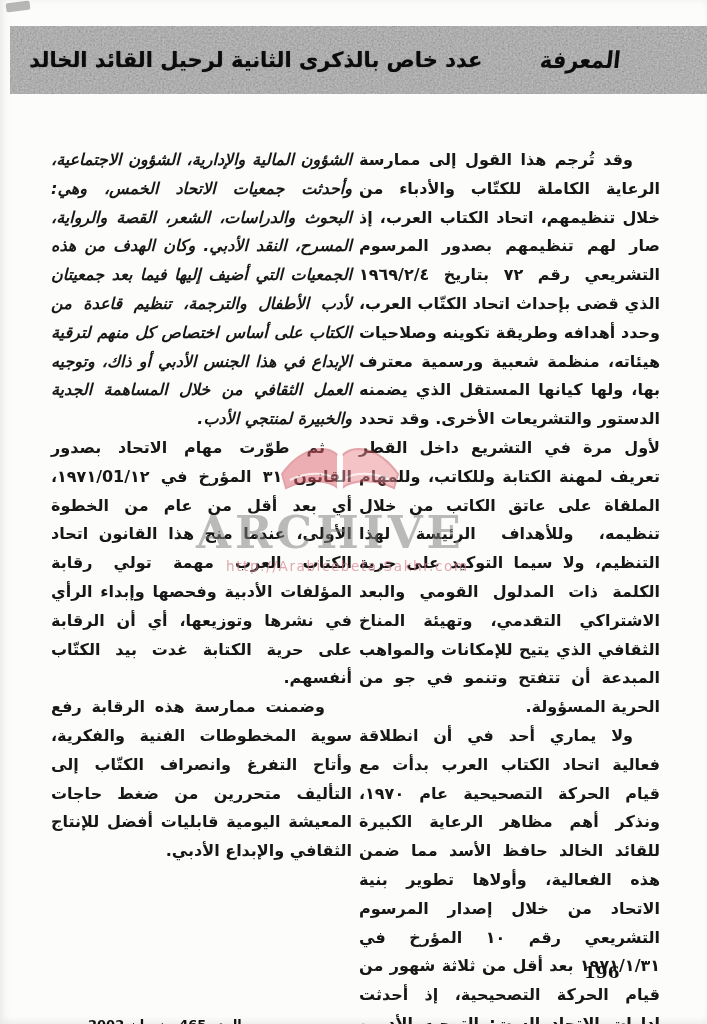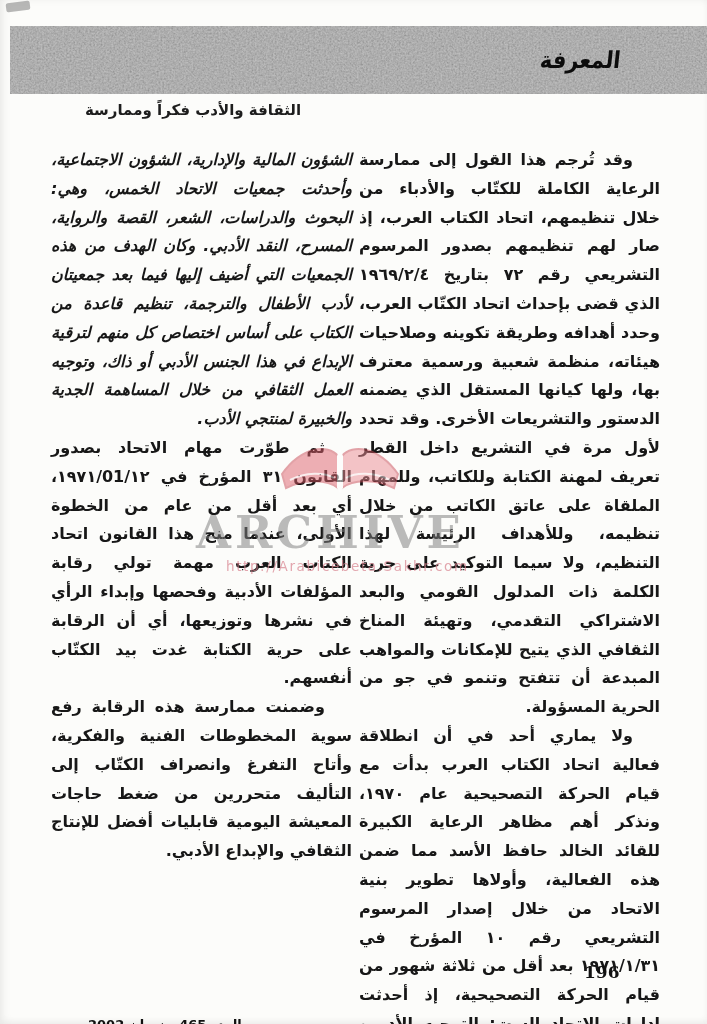--- a/index.html
+++ b/index.html
@@ -84,24 +84,24 @@
         <feColorMatrix type="saturate" values="0"></feColorMatrix>
         <feComponentTransfer>
             <feFuncA type="linear" slope="0" intercept="1"></feFuncA>
           </feComponentTransfer>
       </filter>
       <rect width="697" height="68" fill="#a3a3a3"></rect>
       <rect width="697" height="68" filter="url(#grainF)" opacity="0.45"></rect>
     </svg>
     <div class="banner-content">
       <span class="logo">المعرفة</span>
+      <span class="banner-title">عدد خاص بالذكرى الثانية لرحيل القائد الخالد</span>
     </div>
   </div>
 
-  <div class="section-heading">الثقافة والأدب فكراً وممارسة</div>
 
   <div class="col col-right" dir="rtl">
     <p>وقد تُرجم هذا القول إلى ممارسة الرعاية الكاملة للكتّاب والأدباء من خلال تنظيمهم، اتحاد الكتاب العرب، إذ صار لهم تنظيمهم بصدور المرسوم التشريعي رقم ٧٢ بتاريخ ١٩٦٩/٢/٤ الذي قضى بإحداث اتحاد الكتّاب العرب، وحدد أهدافه وطريقة تكوينه وصلاحيات هيئاته، منظمة شعبية ورسمية معترف بها، ولها كيانها المستقل الذي يضمنه الدستور والتشريعات الأخرى. وقد تحدد لأول مرة في التشريع داخل القطر تعريف لمهنة الكتابة وللكاتب، وللمهام الملقاة على عاتق الكاتب من خلال تنظيمه، وللأهداف الرئيسة لهذا التنظيم، ولا سيما التوكيد على حرية الكلمة ذات المدلول القومي والبعد الاشتراكي التقدمي، وتهيئة المناخ الثقافي الذي يتيح للإمكانات والمواهب المبدعة أن تتفتح وتنمو في جو من الحرية المسؤولة.</p>
     <p>ولا يماري أحد في أن انطلاقة فعالية اتحاد الكتاب العرب بدأت مع قيام الحركة التصحيحية عام ١٩٧٠، ونذكر أهم مظاهر الرعاية الكبيرة للقائد الخالد حافظ الأسد مما ضمن هذه الفعالية، وأولاها تطوير بنية الاتحاد من خلال إصدار المرسوم التشريعي رقم ١٠ المؤرخ في ١٩٧١/١/٣١ بعد أقل من ثلاثة شهور من قيام الحركة التصحيحية، إذ أحدثت إدارات الاتحاد الست: التوجيه الأدبي، النشاط الثقافي، العلاقات الخارجية، الجمعيات والفروع، المخطوطات والنشر،</p>
   </div>
 
   <div class="col col-left" dir="rtl">
     <p class="cont">الشؤون المالية والإدارية، الشؤون الاجتماعية، وأحدثت جمعيات الاتحاد الخمس، وهي: البحوث والدراسات، الشعر، القصة والرواية، المسرح، النقد الأدبي. وكان الهدف من هذه الجمعيات التي أضيف إليها فيما بعد جمعيتان لأدب الأطفال والترجمة، تنظيم قاعدة من الكتاب على أساس اختصاص كل منهم لترقية الإبداع في هذا الجنس الأدبي أو ذاك، وتوجيه العمل الثقافي من خلال المساهمة الجدية والخبيرة لمنتجي الأدب.</p>
     <p>ثم طوّرت مهام الاتحاد بصدور القانون ٣١ المؤرخ في ١٩٧١/01/١٢، أي بعد أقل من عام من الخطوة الأولى، عندما منح هذا القانون اتحاد الكتاب العرب مهمة تولي رقابة المؤلفات الأدبية وفحصها وإبداء الرأي في نشرها وتوزيعها، أي أن الرقابة على حرية الكتابة غدت بيد الكتّاب أنفسهم.</p>
     <p>وضمنت ممارسة هذه الرقابة رفع سوية المخطوطات الفنية والفكرية، وأتاح التفرغ وانصراف الكتّاب إلى التأليف متحررين من ضغط حاجات المعيشة اليومية قابليات أفضل للإنتاج الثقافي والإبداع الأدبي.</p>

